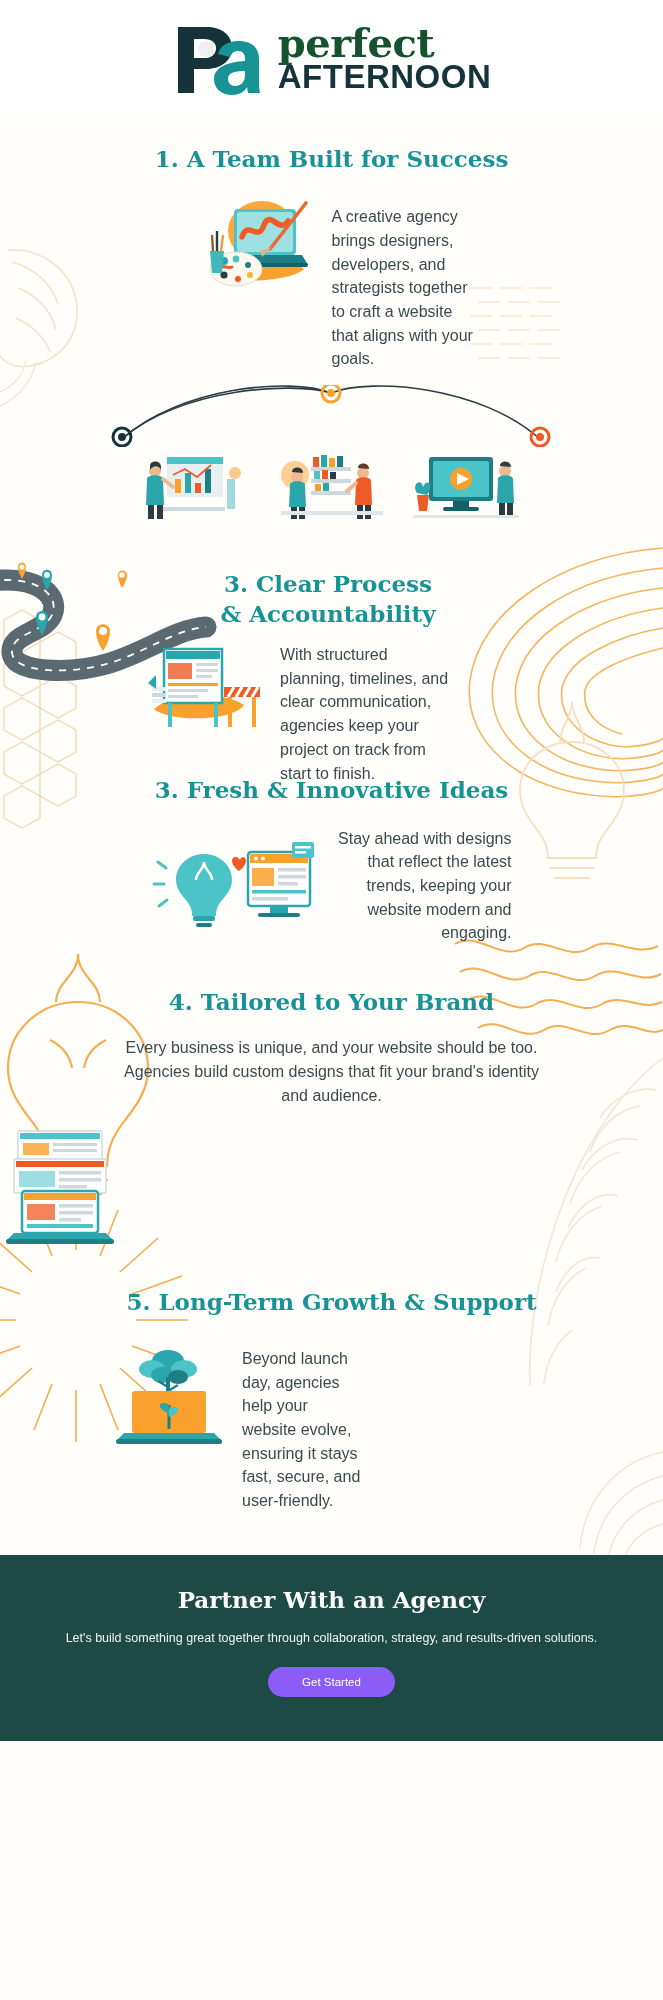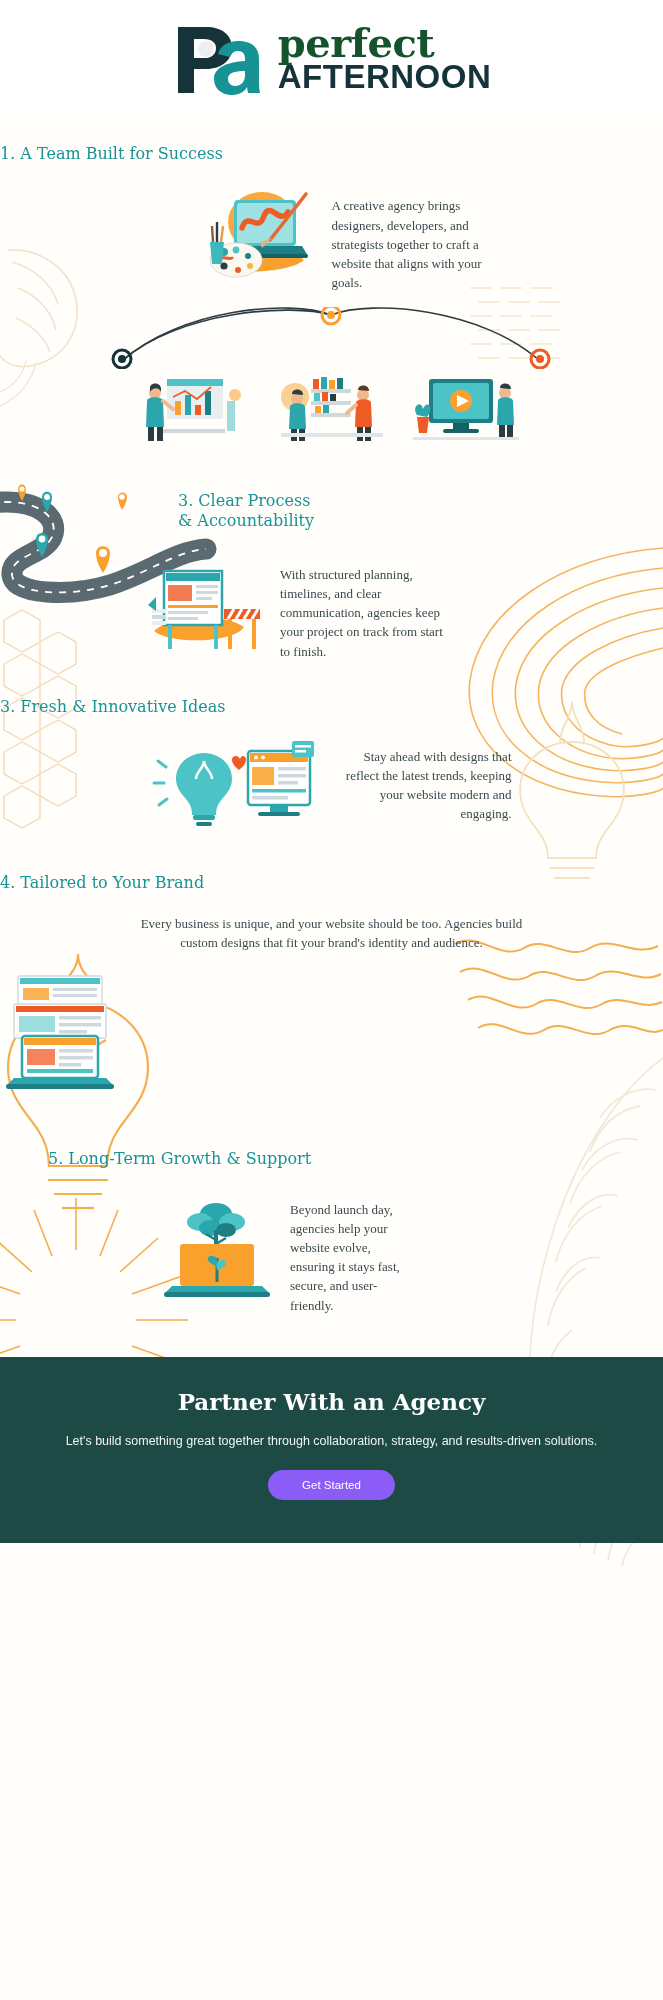--- a/index.html
+++ b/index.html
@@ -56,28 +56,29 @@
     font-size: 29px;
     line-height: 1.32;
     color: #fdf6e6;
     letter-spacing: 0.2px;
   }
 
   
   .section { position: relative; z-index: 2; }
   .sec-title {
     font-family: "DejaVu Serif", serif;
-    font-weight: 400;
+    font-weight: 700;
+    font-size: 23px;
+    color: #179396;
+    text-align: center;
+    line-height: 1.28;
+  }
+  .body-text {
+    font-family: Liberation Sans, sans-serif;
     font-size: 16px;
-    color: #179396;
-    line-height: 1.28;
-  }
-  .body-text {
-    font-family: Liberation Serif, serif;
-    font-size: 13px;
     line-height: 1.48;
     color: #3b4a4f;
   }
 
   
   .sec1 { padding-top: 26px; }
   .sec1-row {
     display: flex; align-items: flex-start; justify-content: center;
     gap: 14px; margin-top: 22px; padding: 0 120px 0 140px;
   }
@@ -106,21 +107,21 @@
   }
   .sec3-art { width: 170px; height: 92px; flex:0 0 auto; }
   .sec3-text { width: 180px; text-align: right; }
 
   
   .sec4 { margin-top: 42px; }
   .sec4-text { margin: 20px auto 0; width: 420px; text-align: center; }
   .sec4-art { margin: 22px auto 0; width: 120px; height: 118px; }
 
   
-  .sec5 { margin-top: 53px; padding-left: 48px; }
+  .sec5 { margin-top: 36px; }
   .sec5-row {
     display:flex; align-items:flex-start; 
     gap: 14px; margin-top: 24px; padding: 0 110px;
   }
   .sec5-art { width: 118px; height: 108px; flex:0 0 auto; }
   .sec5-text { width: 122px; padding-top: 6px; }
 
   
   .footer {
     position: relative; z-index: 2;

